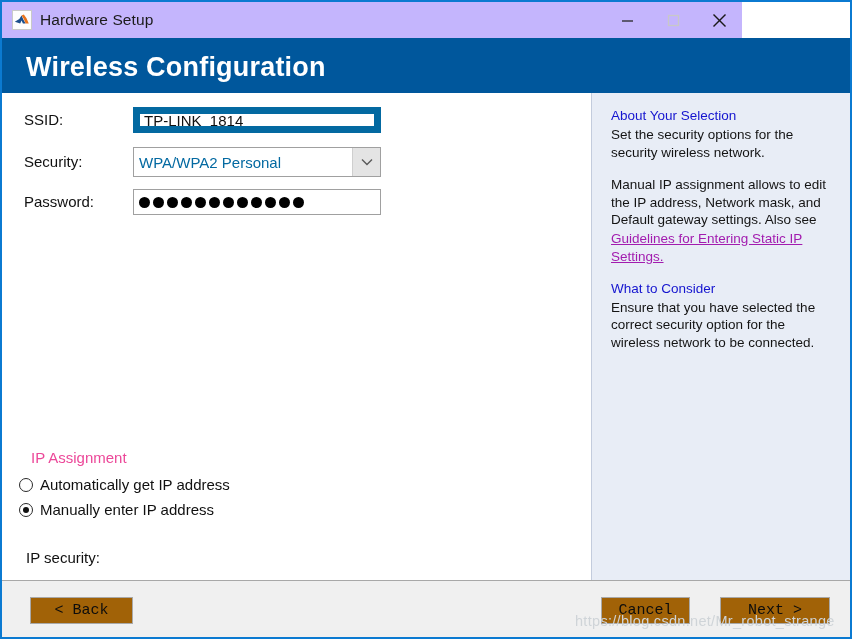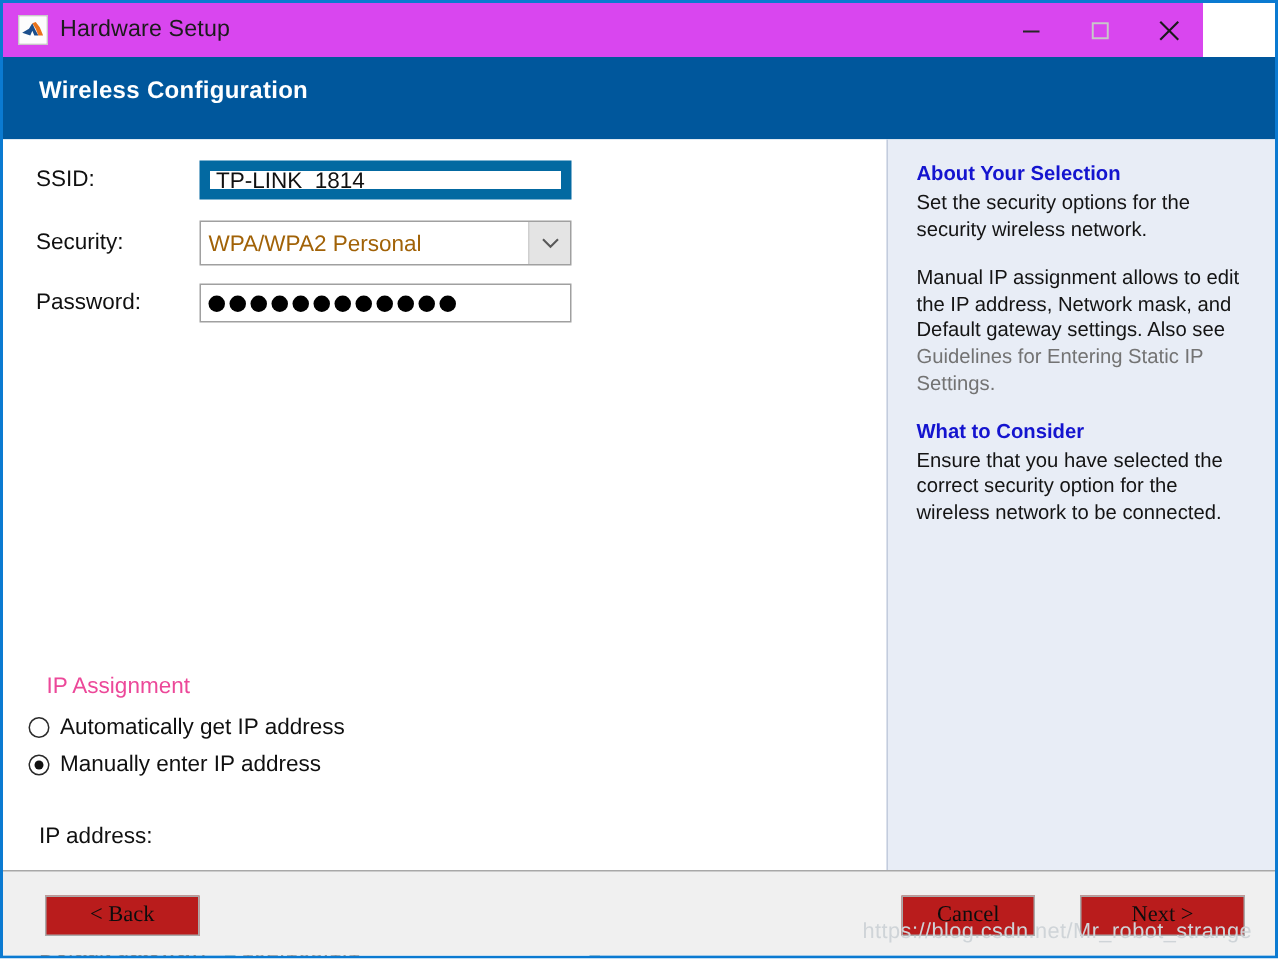--- a/index.html
+++ b/index.html
@@ -17,23 +17,23 @@
     box-sizing: border-box;
     border: 2px solid #0b7ad1;
     background: #ffffff;
     overflow: hidden;
   }
 
   
   #titlebar {
     position: absolute;
     left: 0; top: 0;
-    width: 800px;
+    width: 740px;
     height: 36px;
-    background: #d946ef;
+    background: #c4b5fd;
     display: flex;
     align-items: center;
   }
   #app-icon {
     width: 20px;
     height: 20px;
     margin-left: 10px;
     margin-right: 8px;
     flex: 0 0 auto;
     border: 1px solid #c9c9c9;
@@ -70,21 +70,21 @@
     left: 0; top: 36px;
     width: 848px;
     height: 55px;
     background: #00579c;
   }
   #banner-title {
     position: absolute;
     left: 24px;
     top: 14px;
     color: #ffffff;
-    font-size: 16px;
+    font-size: 27px;
     font-weight: bold;
     letter-spacing: 0.2px;
   }
 
   
   #content {
     position: absolute;
     left: 0; top: 91px;
     width: 848px;
     height: 487px;
@@ -125,21 +125,21 @@
     box-sizing: border-box;
     border: 1px solid #a0a0a0;
     background: #ffffff;
     height: 30px;
     display: flex;
     align-items: center;
   }
   .fselect .selval {
     flex: 1 1 auto;
     font-size: 15px;
-    color: #a16207;
+    color: #0369a1;
     padding-left: 5px;
     white-space: nowrap;
   }
   .fselect .arrowbox {
     flex: 0 0 auto;
     width: 27px;
     height: 28px;
     background: #e4e4e4;
     border-left: 1px solid #cfcfcf;
     display: flex;
@@ -212,54 +212,55 @@
     width: 259px;
     height: 487px;
     background: #e8edf6;
     border-left: 1px solid #c3ccdd;
     box-sizing: border-box;
     padding: 14px 16px 0 19px;
   }
   .help-head {
     color: #1414cf;
     font-size: 13.5px;
-    font-weight: bold;
+    font-weight: normal;
     margin: 0 0 2px 0;
     line-height: 17px;
   }
   .help-body {
     color: #141414;
     font-size: 13.5px;
     line-height: 17.5px;
     margin: 0;
   }
   .help-gap { height: 15px; }
   .help-link {
-    color: #737373;
+    color: #a21caf;
+    text-decoration: underline;
     font-size: 13.5px;
     line-height: 17.5px;
     cursor: pointer;
   }
 
   
   #bottombar {
     position: absolute;
     left: 0; top: 578px;
     width: 848px;
     height: 57px;
     background: #f0f0f0;
     border-top: 1px solid #a8a8a8;
     box-sizing: border-box;
   }
   .btn {
     position: absolute;
     box-sizing: border-box;
     border: 1px solid #a9a9a9;
-    background: #b91c1c;
-    font-family: Liberation Serif, serif;
+    background: #a16207;
+    font-family: Liberation Mono, monospace;
     font-size: 15px;
     color: #0d0d0d;
     height: 27px;
     display: flex;
     align-items: center;
     justify-content: center;
     cursor: default;
     white-space: nowrap;
   }
   #watermark {
@@ -348,21 +349,21 @@
       <div class="radio-row" style="top:383px;">
         <span class="radio"></span>
         <span class="rlabel">Automatically get IP address</span>
       </div>
 
       <div class="radio-row" style="top:408px;">
         <span class="radio checked"></span>
         <span class="rlabel">Manually enter IP address</span>
       </div>
 
-      <span class="flabel" style="left:24px; top:456px;">IP address:</span>
+      <span class="flabel" style="left:24px; top:456px;">IP security:</span>
 
       <span class="flabel" style="left:24px; top:493px;">Network mask:</span>
       <input class="ftext" style="left: 148px; top: 489px; width: 250px;" value="255.255.255.0">
 
       <span class="flabel" style="left:24px; top:531px;">Default gateway:</span>
       <input class="ftext" style="left: 148px; top: 527px; width: 250px;" value="192.168.1.1">
     </div>
 
     <div id="sidebar">
       <p class="help-head">About Your Selection</p>

